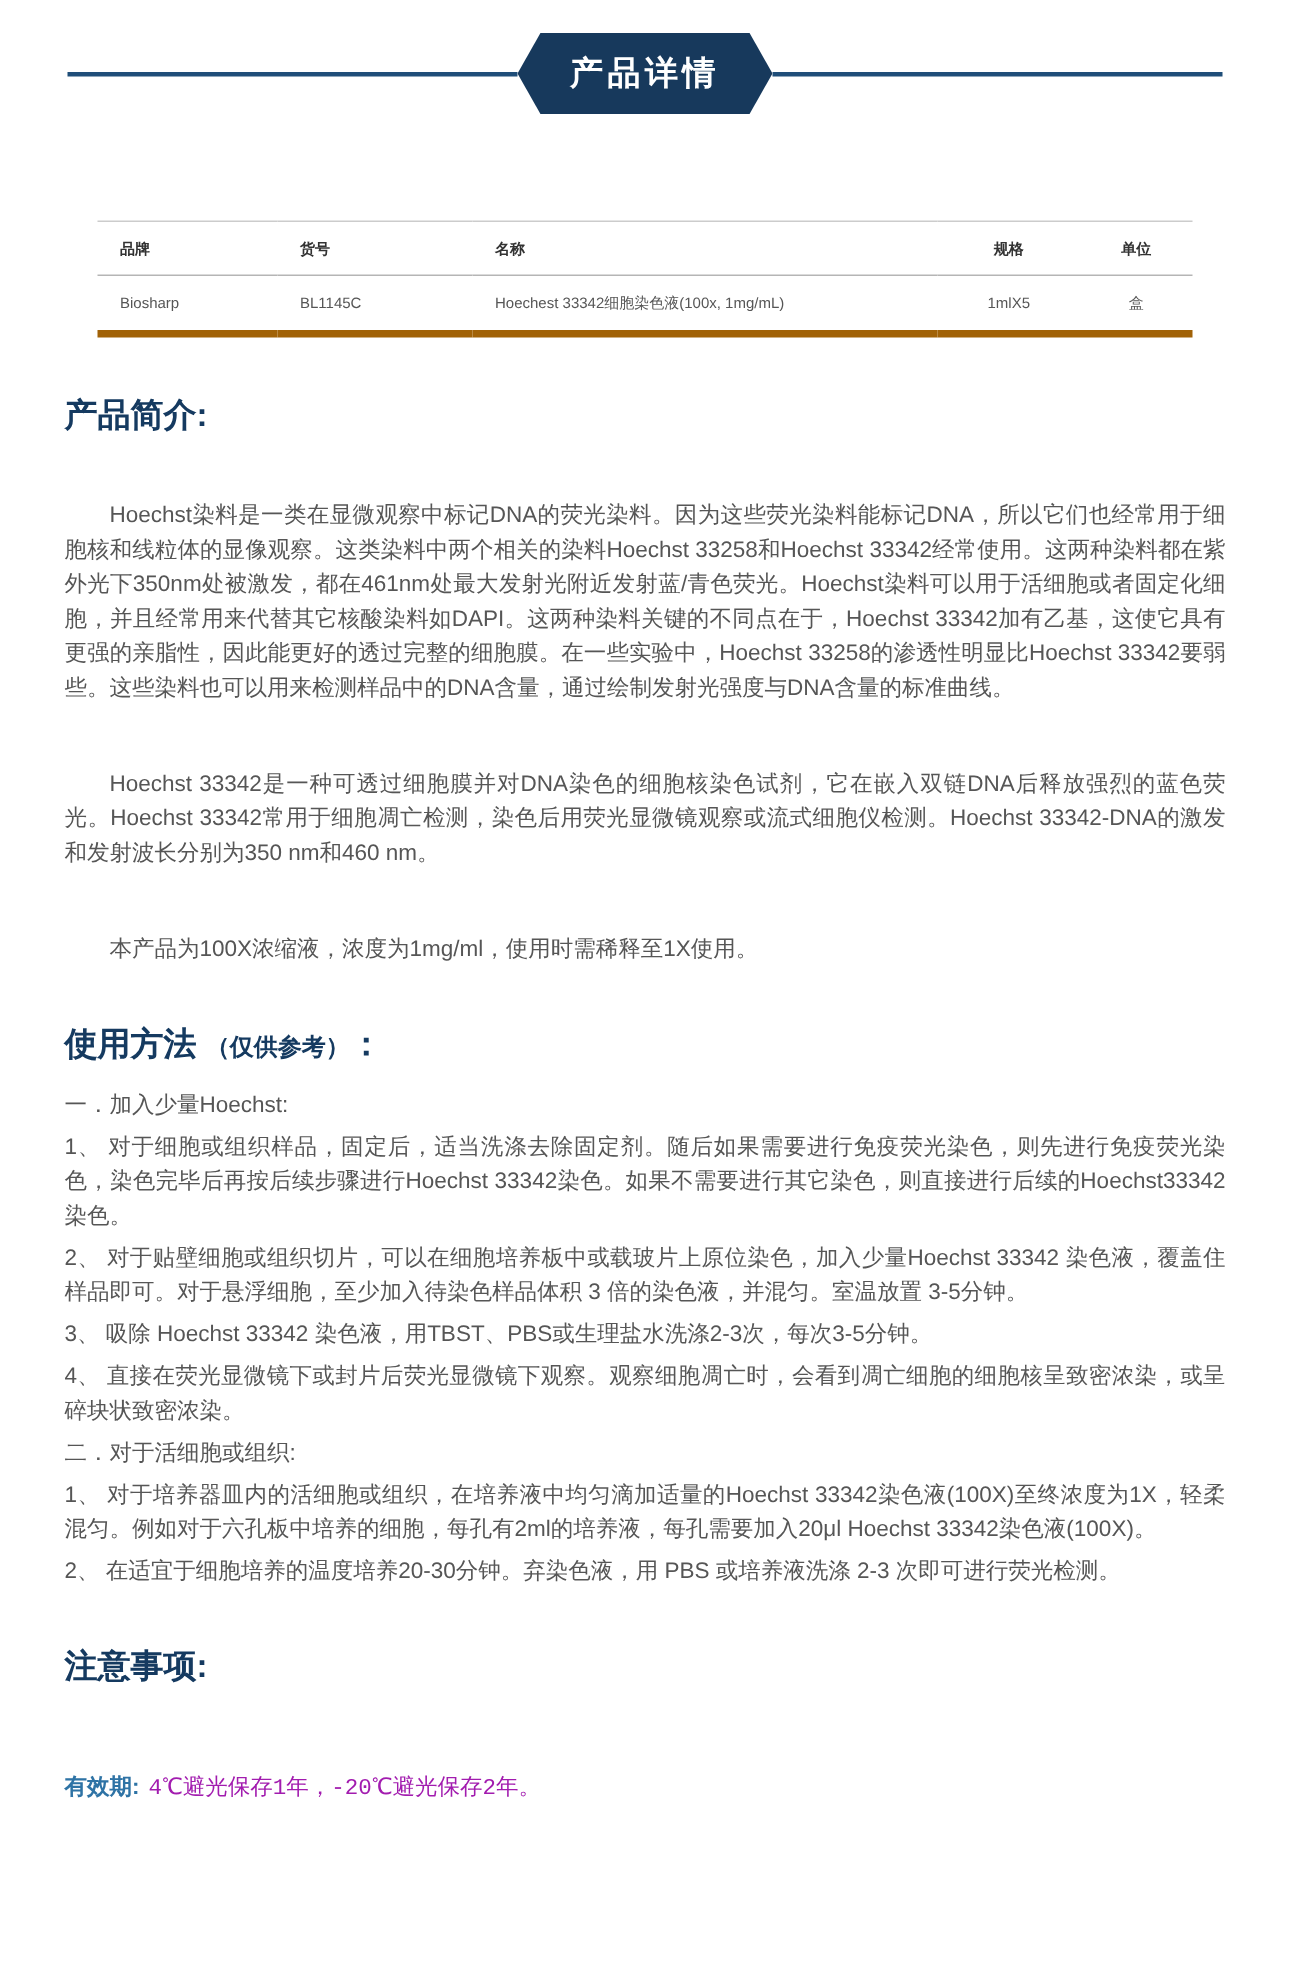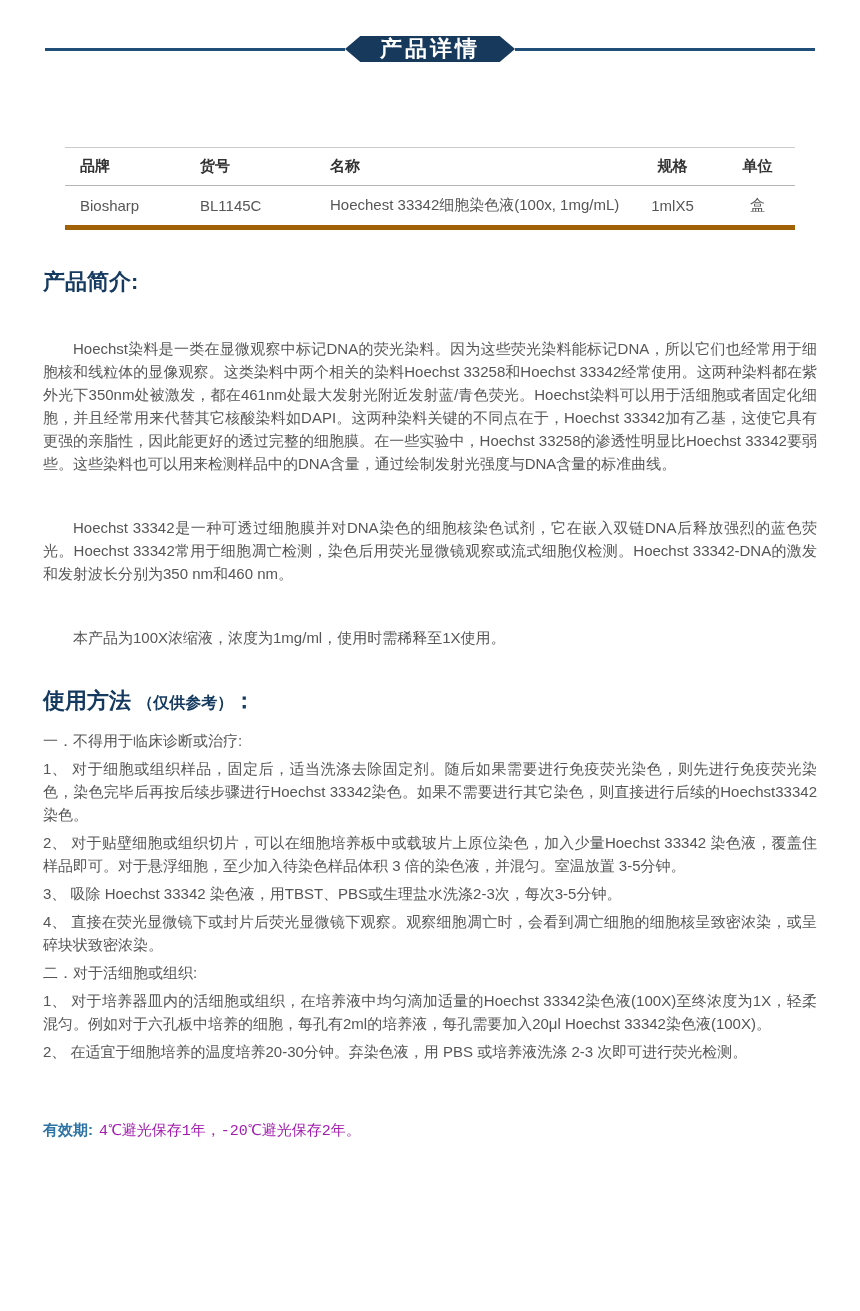--- a/index.html
+++ b/index.html
@@ -22,39 +22,39 @@
   }
   .banner .rule {
     flex: 1;
     height: 3px;
     background: #1f4e79;
   }
   .banner .rule.left  { margin-left: 45px; }
   .banner .rule.right { margin-right: 45px; }
   .banner .badge {
     width: 170px;
-    height: 26px;
+    height: 54px;
     background: #17395c;
     clip-path: polygon(0 50%, 9% 0, 91% 0, 100% 50%, 91% 100%, 9% 100%);
     display: flex;
     align-items: center;
     justify-content: center;
     color: #ffffff;
     font-size: 22px;
     font-weight: bold;
     letter-spacing: 3px;
     flex: 0 0 auto;
   }
 
   
   .table-wrap { margin: 77px 65px 0 65px; }
   table {
     width: 100%;
     border-collapse: collapse;
-    font-size: 15px;
+    font-size: 10px;
     table-layout: fixed;
   }
   col.c1 { width: 120px; }
   col.c2 { width: 130px; }
   col.c3 { width: 310px; }
   col.c4 { width: 95px; }
   col.c5 { width: 75px; }
   thead tr { border-top: 1px solid #cccccc; border-bottom: 1px solid #b5b5b5; }
   tbody tr { border-bottom: 5px solid #a16207; }
   th {
@@ -180,32 +180,33 @@
         <p>本产品为100X浓缩液，浓度为1mg/ml，使用时需稀释至1X使用。</p>
       </div>
     </section>
 
     <section>
       <h2 class="sec-heading usage-heading">
         <span>使用方法</span>
         <span class="note">（仅供参考）</span><span>：</span>
       </h2>
       <div class="usage-list">
-        <div class="u-line">一．不得用于临床诊断或治疗:</div>
+        <div class="u-line">一．加入少量Hoechst:</div>
         <div class="u-line">1、 对于细胞或组织样品，固定后，适当洗涤去除固定剂。随后如果需要进行免疫荧光染色，则先进行免疫荧光染色，染色完毕后再按后续步骤进行Hoechst 33342染色。如果不需要进行其它染色，则直接进行后续的Hoechst33342 染色。</div>
         <div class="u-line">2、 对于贴壁细胞或组织切片，可以在细胞培养板中或载玻片上原位染色，加入少量Hoechst 33342 染色液，覆盖住样品即可。对于悬浮细胞，至少加入待染色样品体积 3 倍的染色液，并混匀。室温放置 3-5分钟。</div>
         <div class="u-line">3、 吸除 Hoechst 33342 染色液，用TBST、PBS或生理盐水洗涤2-3次，每次3-5分钟。</div>
         <div class="u-line">4、 直接在荧光显微镜下或封片后荧光显微镜下观察。观察细胞凋亡时，会看到凋亡细胞的细胞核呈致密浓染，或呈碎块状致密浓染。</div>
         <div class="u-line">二．对于活细胞或组织:</div>
         <div class="u-line">1、 对于培养器皿内的活细胞或组织，在培养液中均匀滴加适量的Hoechst 33342染色液(100X)至终浓度为1X，轻柔混匀。例如对于六孔板中培养的细胞，每孔有2ml的培养液，每孔需要加入20μl Hoechst 33342染色液(100X)。</div>
         <div class="u-line">2、 在适宜于细胞培养的温度培养20-30分钟。弃染色液，用 PBS 或培养液洗涤 2-3 次即可进行荧光检测。</div>
       </div>
     </section>
 
     <section>
+      <h2 class="sec-heading notes-heading">注意事项:</h2>
     </section>
 
   </div>
 
   <footer class="validity">
     <span class="v-label">有效期:</span><span class="v-text">4℃避光保存1年，-20℃避光保存2年。</span>
   </footer>
 
 </div>
 

